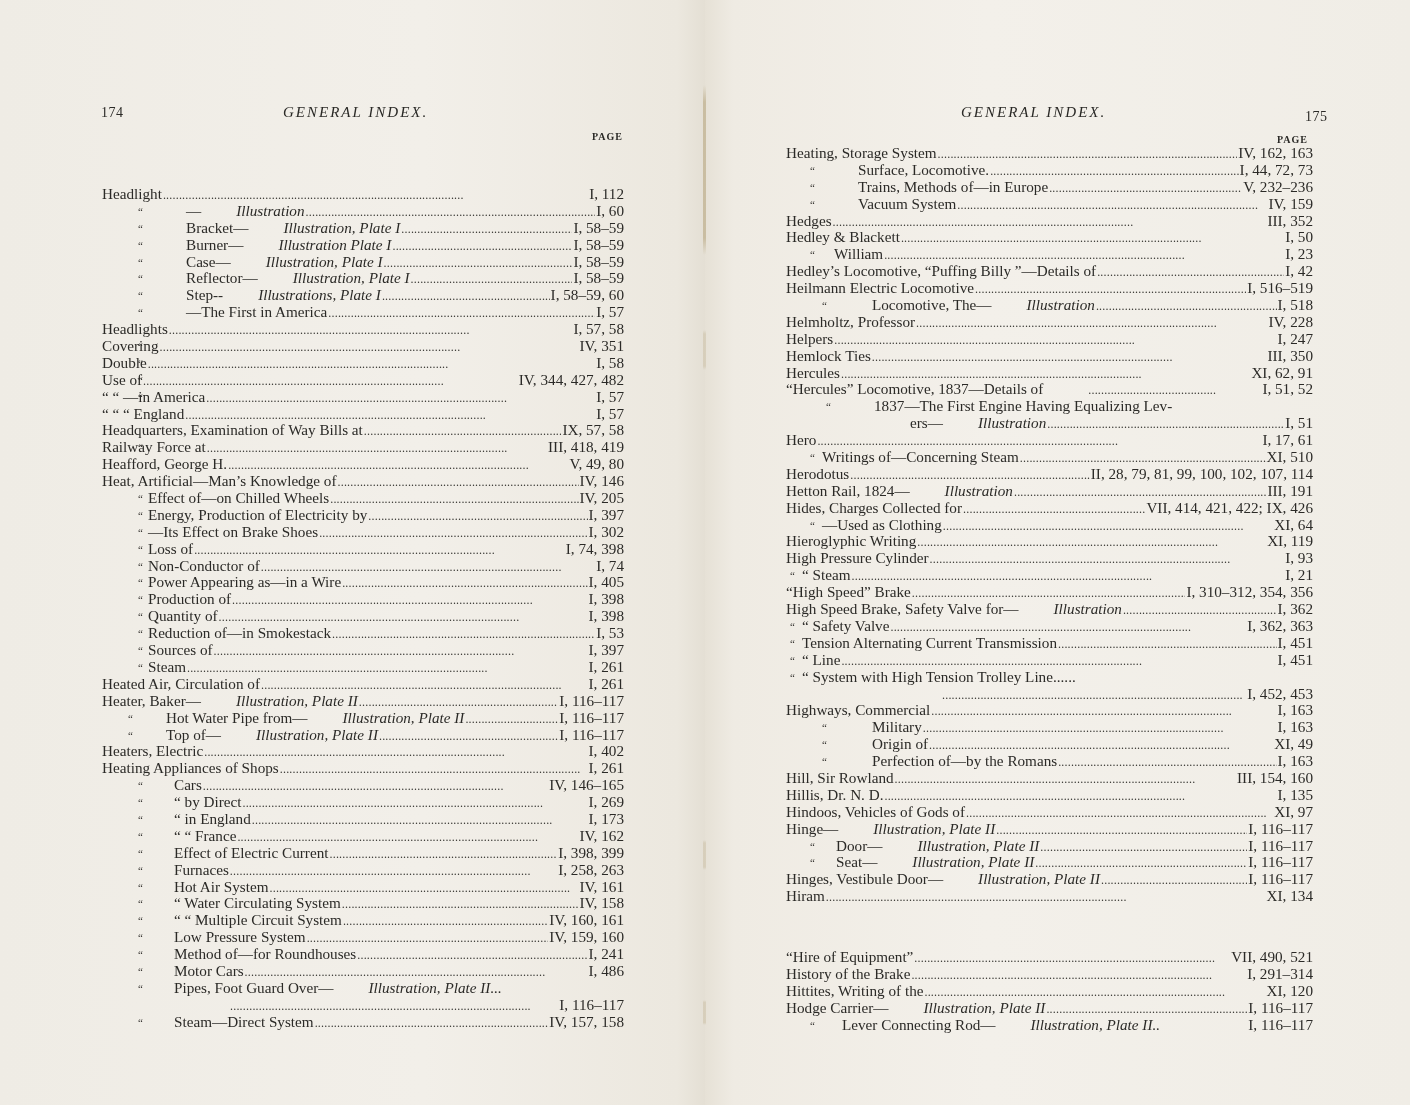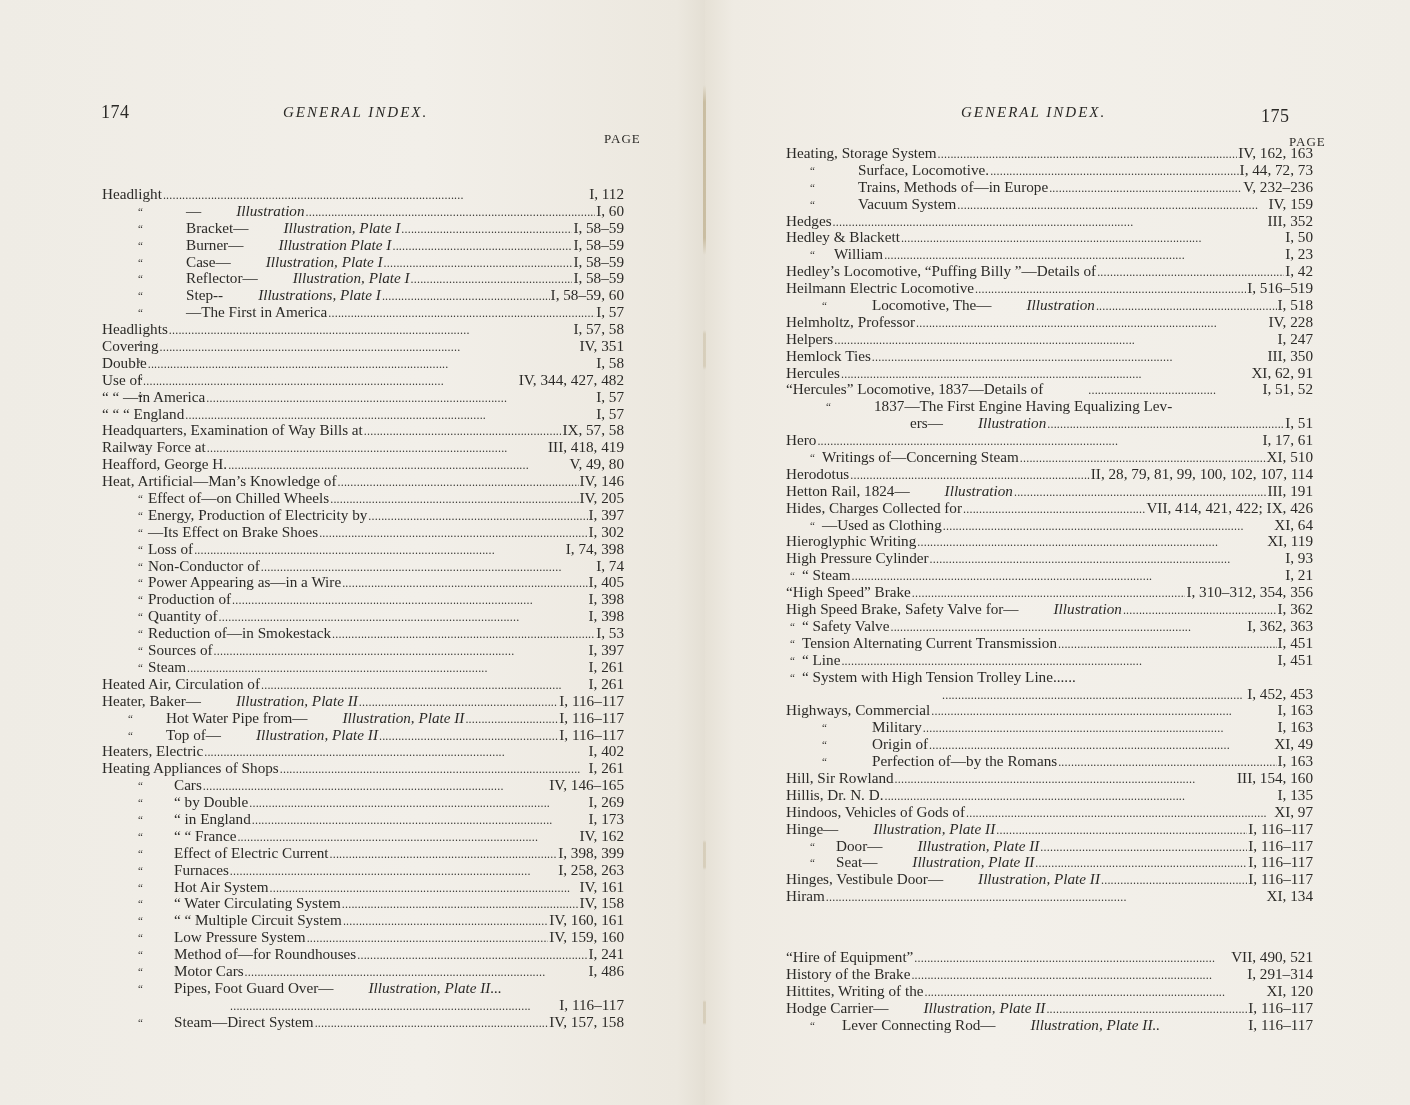--- a/index.html
+++ b/index.html
@@ -22,27 +22,26 @@
     background: linear-gradient(to bottom, rgba(190,175,140,0) 0%, rgba(190,175,140,.7) 10%, rgba(190,175,140,.7) 90%, rgba(190,175,140,0) 100%);
   }
   .gutter-mark.m2 { top: 330px; height: 40px; opacity: .5; }
   .gutter-mark.m3 { top: 840px; height: 30px; opacity: .5; }
   .gutter-mark.m4 { top: 1000px; height: 25px; opacity: .5; }
 
   .running-head {
     position: absolute; top: 100px; height: 24px;
     font-size: 17px; line-height: 24px;
   }
-  .folio { font-size: 18px; letter-spacing: .5px; }
+  .folio { font-size: 14px; letter-spacing: .5px; }
   .title { font-style: italic; letter-spacing: 2px; font-size: 15px; }
 
   .col-label {
-    position: absolute; font-size: 13px; letter-spacing: 1px; font-weight: normal;
+    position: absolute; font-size: 10px; letter-spacing: 1px; font-weight: bold;
     text-transform: uppercase;
-    margin-left: 12px;
   }
 
   .entries { position: absolute; margin: 0; padding: 0; list-style: none; }
   .entry {
     position: relative; height: 16.9px; line-height: 16.9px;
     font-size: 15.2px; white-space: nowrap;
     display: flex; align-items: baseline;
   }
   .entry .ditto { display: inline-block; font-size: 11px; width: 0; overflow: visible; position: relative; }
   .entry .text { flex: 0 0 auto; }
@@ -268,21 +267,21 @@
           <span class="ref">I, 261</span>
         </li>
         <li class="entry" style="padding-left: 72px;">
           <span class="ditto" style="position: absolute; left: 36px;">“</span>
           <span class="text"><span>Cars</span></span>
           <span class="leader"></span>
           <span class="ref">IV, 146–165</span>
         </li>
         <li class="entry" style="padding-left: 72px;">
           <span class="ditto" style="position: absolute; left: 36px;">“</span>
-          <span class="text"><span>“   by Double</span></span>
+          <span class="text"><span>“   by Direct</span></span>
           <span class="leader"></span>
           <span class="ref">I, 269</span>
         </li>
         <li class="entry" style="padding-left: 72px;">
           <span class="ditto" style="position: absolute; left: 36px;">“</span>
           <span class="text"><span>“   in England</span></span>
           <span class="leader"></span>
           <span class="ref">I, 173</span>
         </li>
         <li class="entry" style="padding-left: 72px;">
@@ -353,21 +352,21 @@
         <li class="entry" style="padding-left: 72px;">
           <span class="ditto" style="position: absolute; left: 36px;">“</span>
           <span class="text"><span>Steam—Direct System</span></span>
           <span class="leader"></span>
           <span class="ref">IV, 157, 158</span>
         </li>
       </ul>
   </div>
   <div class="page right">
     <div class="running-head title" style="left:256px;">GENERAL INDEX.</div>
-    <div class="running-head" style="left:556px; top:104px;"><span class="folio">175</span></div>
+    <div class="running-head" style="left:600px; top:104px;"><span class="folio">175</span></div>
     <div class="col-label" style="left:572px; top:134px;">PAGE</div>
     <ul class="entries" id="right-entries" style="left:81px; top:145px; width:527px;">
         <li class="entry" style="padding-left: 0px;">
           <span class="text"><span>Heating, Storage System</span></span>
           <span class="leader"></span>
           <span class="ref">IV, 162, 163</span>
         </li>
         <li class="entry" style="padding-left: 72px;">
           <span class="ditto" style="position: absolute; left: 24px;">“</span>
           <span class="text"><span>Surface, Locomotive.</span></span>

